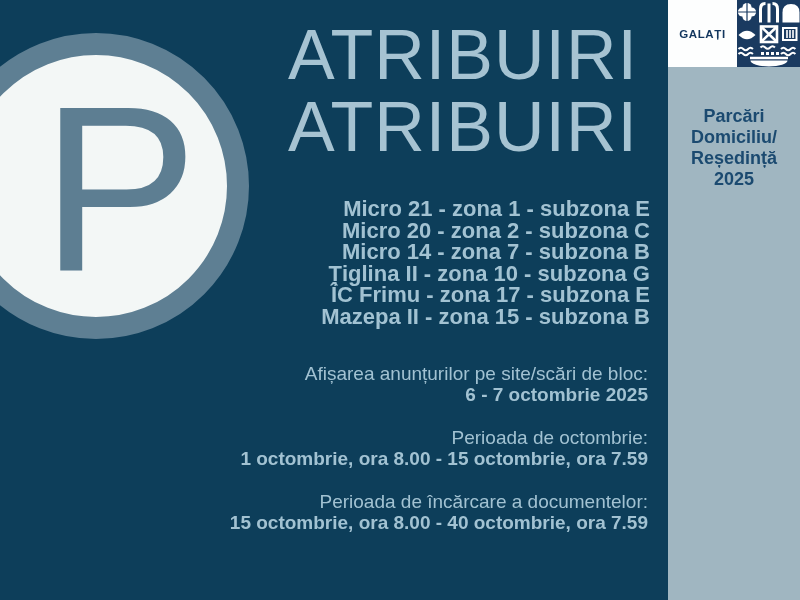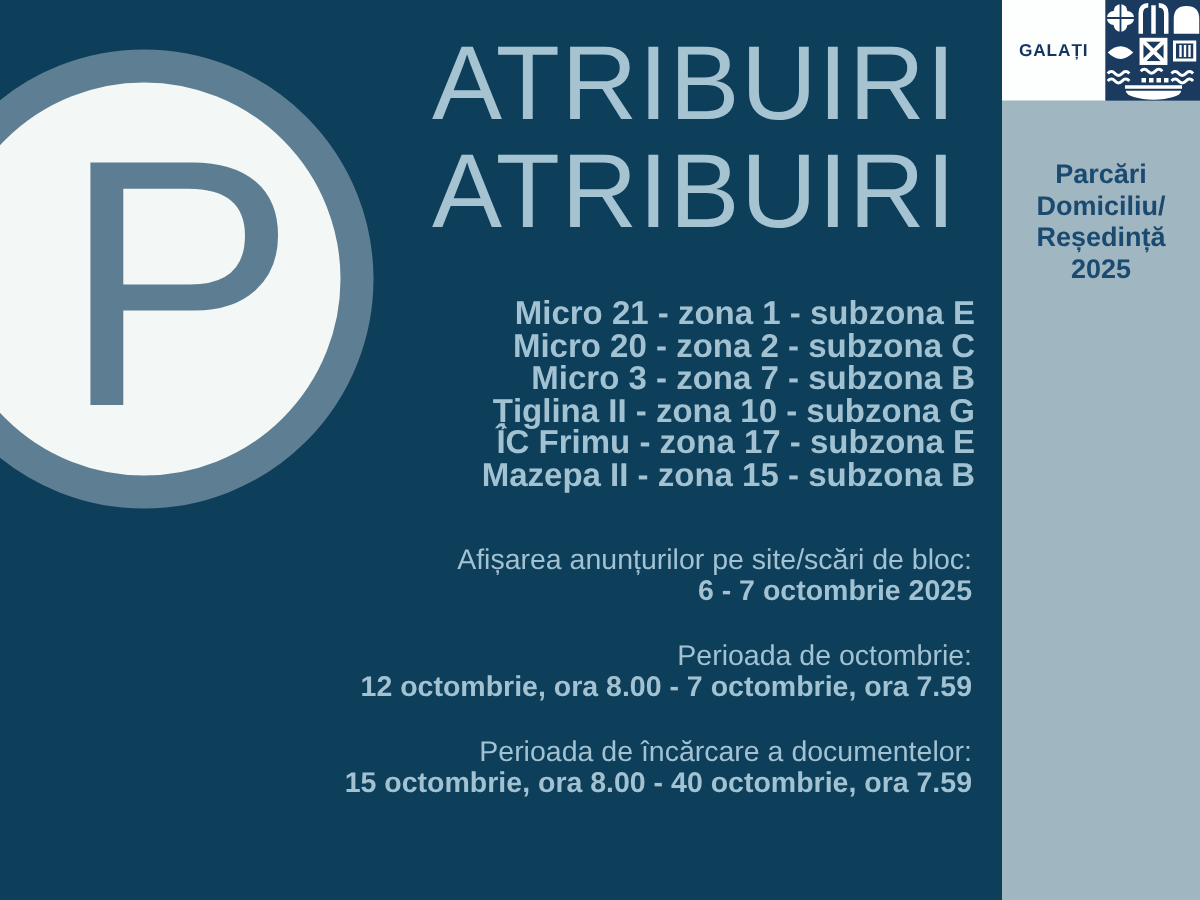--- a/index.html
+++ b/index.html
@@ -79,34 +79,34 @@
     </div>
 
     <div class="title">
       <div>ATRIBUIRI</div>
       <div>ATRIBUIRI</div>
     </div>
 
     <div class="zones">
       <div>Micro 21 - zona 1 - subzona E</div>
       <div>Micro 20 - zona 2 - subzona C</div>
-      <div>Micro 3 - zona 7 - subzona B</div>
+      <div>Micro 14 - zona 7 - subzona B</div>
       <div>Țiglina II - zona 10 - subzona G</div>
       <div>ÎC Frimu - zona 17 - subzona E</div>
       <div>Mazepa II - zona 15 - subzona B</div>
     </div>
 
     <div class="schedule">
       <div class="sched-group">
         <div class="sched-label">Afișarea anunțurilor pe site/scări de bloc:</div>
         <div class="sched-value">6 - 7 octombrie 2025</div>
       </div>
       <div class="sched-group">
         <div class="sched-label">Perioada de octombrie:</div>
-        <div class="sched-value">12 octombrie, ora 8.00 - 7 octombrie, ora 7.59</div>
+        <div class="sched-value">1 octombrie, ora 8.00 - 15 octombrie, ora 7.59</div>
       </div>
       <div class="sched-group">
         <div class="sched-label">Perioada de încărcare a documentelor:</div>
         <div class="sched-value">15 octombrie, ora 8.00 - 40 octombrie, ora 7.59</div>
       </div>
     </div>
 
   </div>
 
   <div class="sidebar">

